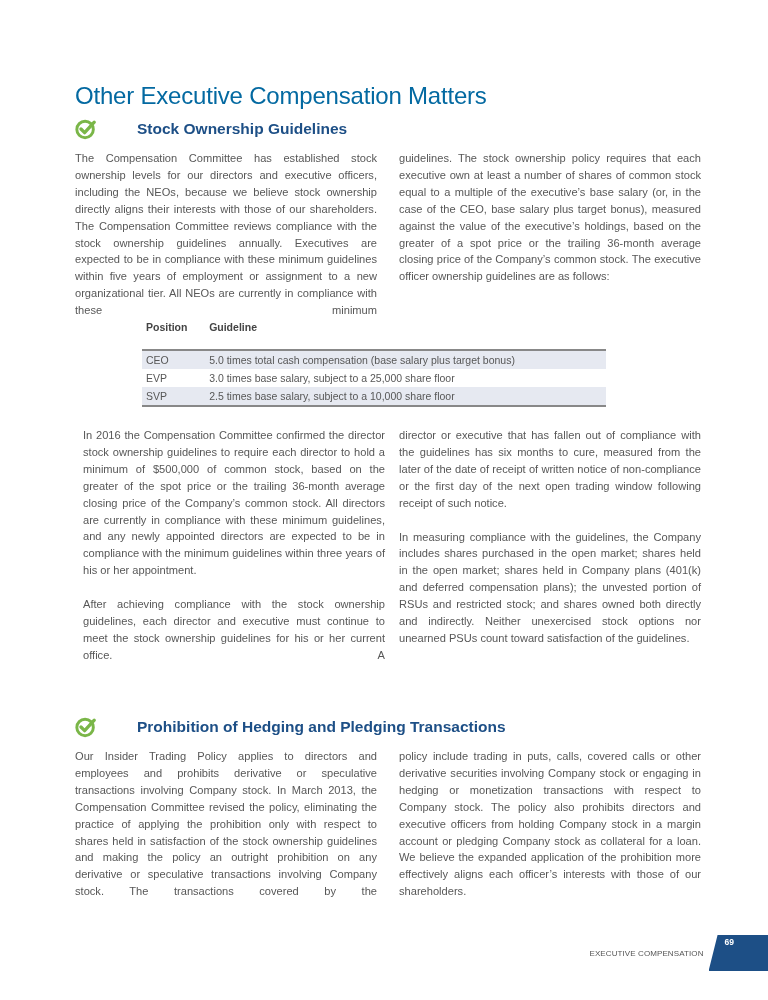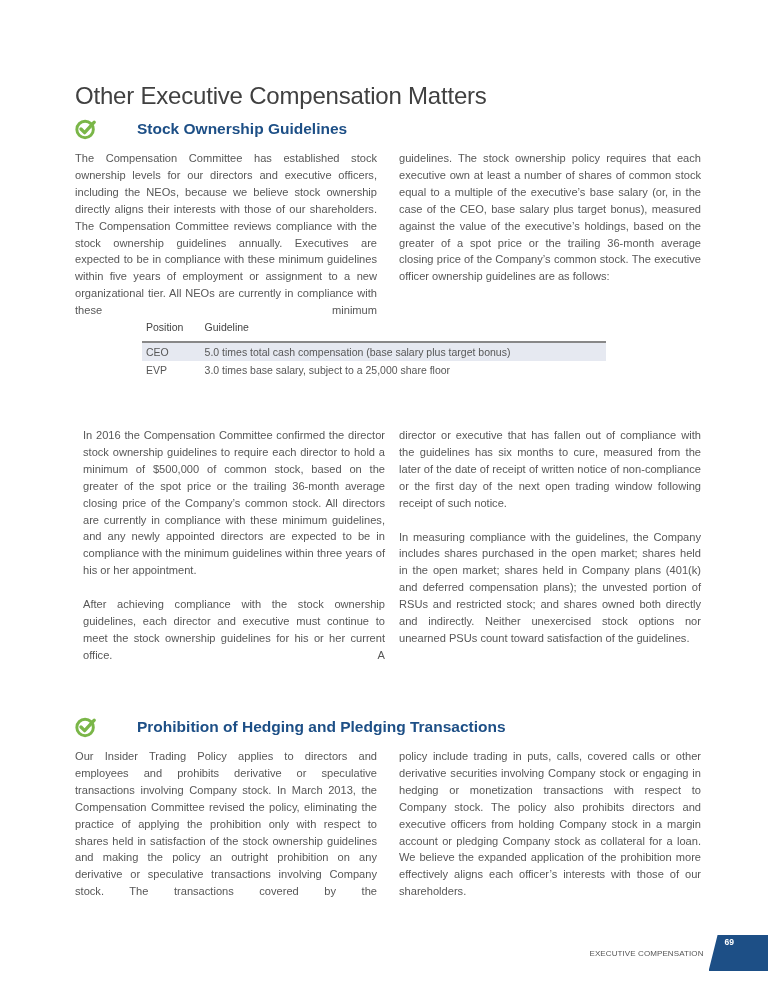--- a/index.html
+++ b/index.html
@@ -1,28 +1,28 @@
 <!DOCTYPE html>
 <html><head>
 <meta charset="utf-8">
 <style>
   html, body { margin:0; padding:0; }
   body { width:768px; height:1000px; background:#fff; position:relative; overflow:hidden;
          font-family:"Liberation Sans", sans-serif; color:#555; }
-  .page-title { position:absolute; left:75px; top:82px; font-size:24px; color:#404040;
+  .page-title { position:absolute; left:75px; top:82px; font-size:24px; color:#0369a1;
                 font-weight:normal; margin:0; letter-spacing:-0.2px; }
   .sec-head { position:absolute; left:75px; display:flex; align-items:center; margin:0;gap:32px; }
   .sec-head .chk { width:22px; height:22px; margin-right:8px; }
   .sec-head span.t { font-size:15.5px; font-weight:bold; color:#1d4f86; }
   .col { position:absolute; width:302px; font-size:11.1px; line-height:16.9px; color:#575757;
          text-align:justify; margin:0; }
   .col p { margin:0 0 17px 0; }
   table.guide { position:absolute; left:142px; top:319px; width:464px; border-collapse:collapse;
                 font-size:10.5px; color:#575757; }
-  table.guide th { font-weight:normal; color:#444; text-align:left; padding:2px 4px 8px 4px;
+  table.guide th { font-weight:bold; color:#444; text-align:left; padding:2px 4px 16px 4px;
                    border-bottom:2px solid #888; }
   table.guide th.r, table.guide td.r { text-align:left; }
   table.guide td { padding:3px 4px; height:12px; }
   table.guide tr.sh td { background:#e6e9f1; }
   table.guide tr.last td { border-bottom:2px solid #888; }
   .footer { position:absolute; right:0; top:946px; height:14px; display:flex; align-items:center; }
   .footer .lbl { font-size:8px; color:#555; letter-spacing:0.1px; margin-right:5px; }
   .footer .num { background:#1d4f86; color:#fff; font-size:8.5px; font-weight:bold; height:28px;
                  line-height:14px; padding:0 34px 8px 16px; clip-path:polygon(9px 0,100% 0,100% 100%,0 100%); }
 </style>
@@ -55,20 +55,24 @@
   </thead>
   <tbody>
     <tr class="sh">
       <td>CEO</td>
       <td class="r">5.0 times total cash compensation (base salary plus target bonus)</td>
     </tr>
     <tr>
       <td>EVP</td>
       <td class="r">3.0 times base salary, subject to a 25,000 share floor</td>
     </tr>
+    <tr class="sh last">
+      <td>SVP</td>
+      <td class="r">2.5 times base salary, subject to a 10,000 share floor</td>
+    </tr>
   </tbody>
 </table>
 
 <div class="col" style="left:83px; top:427px;">
   <p>In 2016 the Compensation Committee confirmed the director stock ownership guidelines to require each director to hold a minimum of $500,000 of common stock, based on the greater of the spot price or the trailing 36-month average closing price of the Company’s common stock. All directors are currently in compliance with these minimum guidelines, and any newly appointed directors are expected to be in compliance with the minimum guidelines within three years of his or her appointment.</p>
   <p style="text-align-last:justify;">After achieving compliance with the stock ownership guidelines, each director and executive must continue to meet the stock ownership guidelines for his or her current office. A</p>
 </div>
 <div class="col" style="left:399px; top:427px;">
   <p>director or executive that has fallen out of compliance with the guidelines has six months to cure, measured from the later of the date of receipt of written notice of non-compliance or the first day of the next open trading window following receipt of such notice.</p>
   <p>In measuring compliance with the guidelines, the Company includes shares purchased in the open market; shares held in the open market; shares held in Company plans (401(k) and deferred compensation plans); the unvested portion of RSUs and restricted stock; and shares owned both directly and indirectly. Neither unexercised stock options nor unearned PSUs count toward satisfaction of the guidelines.</p>

